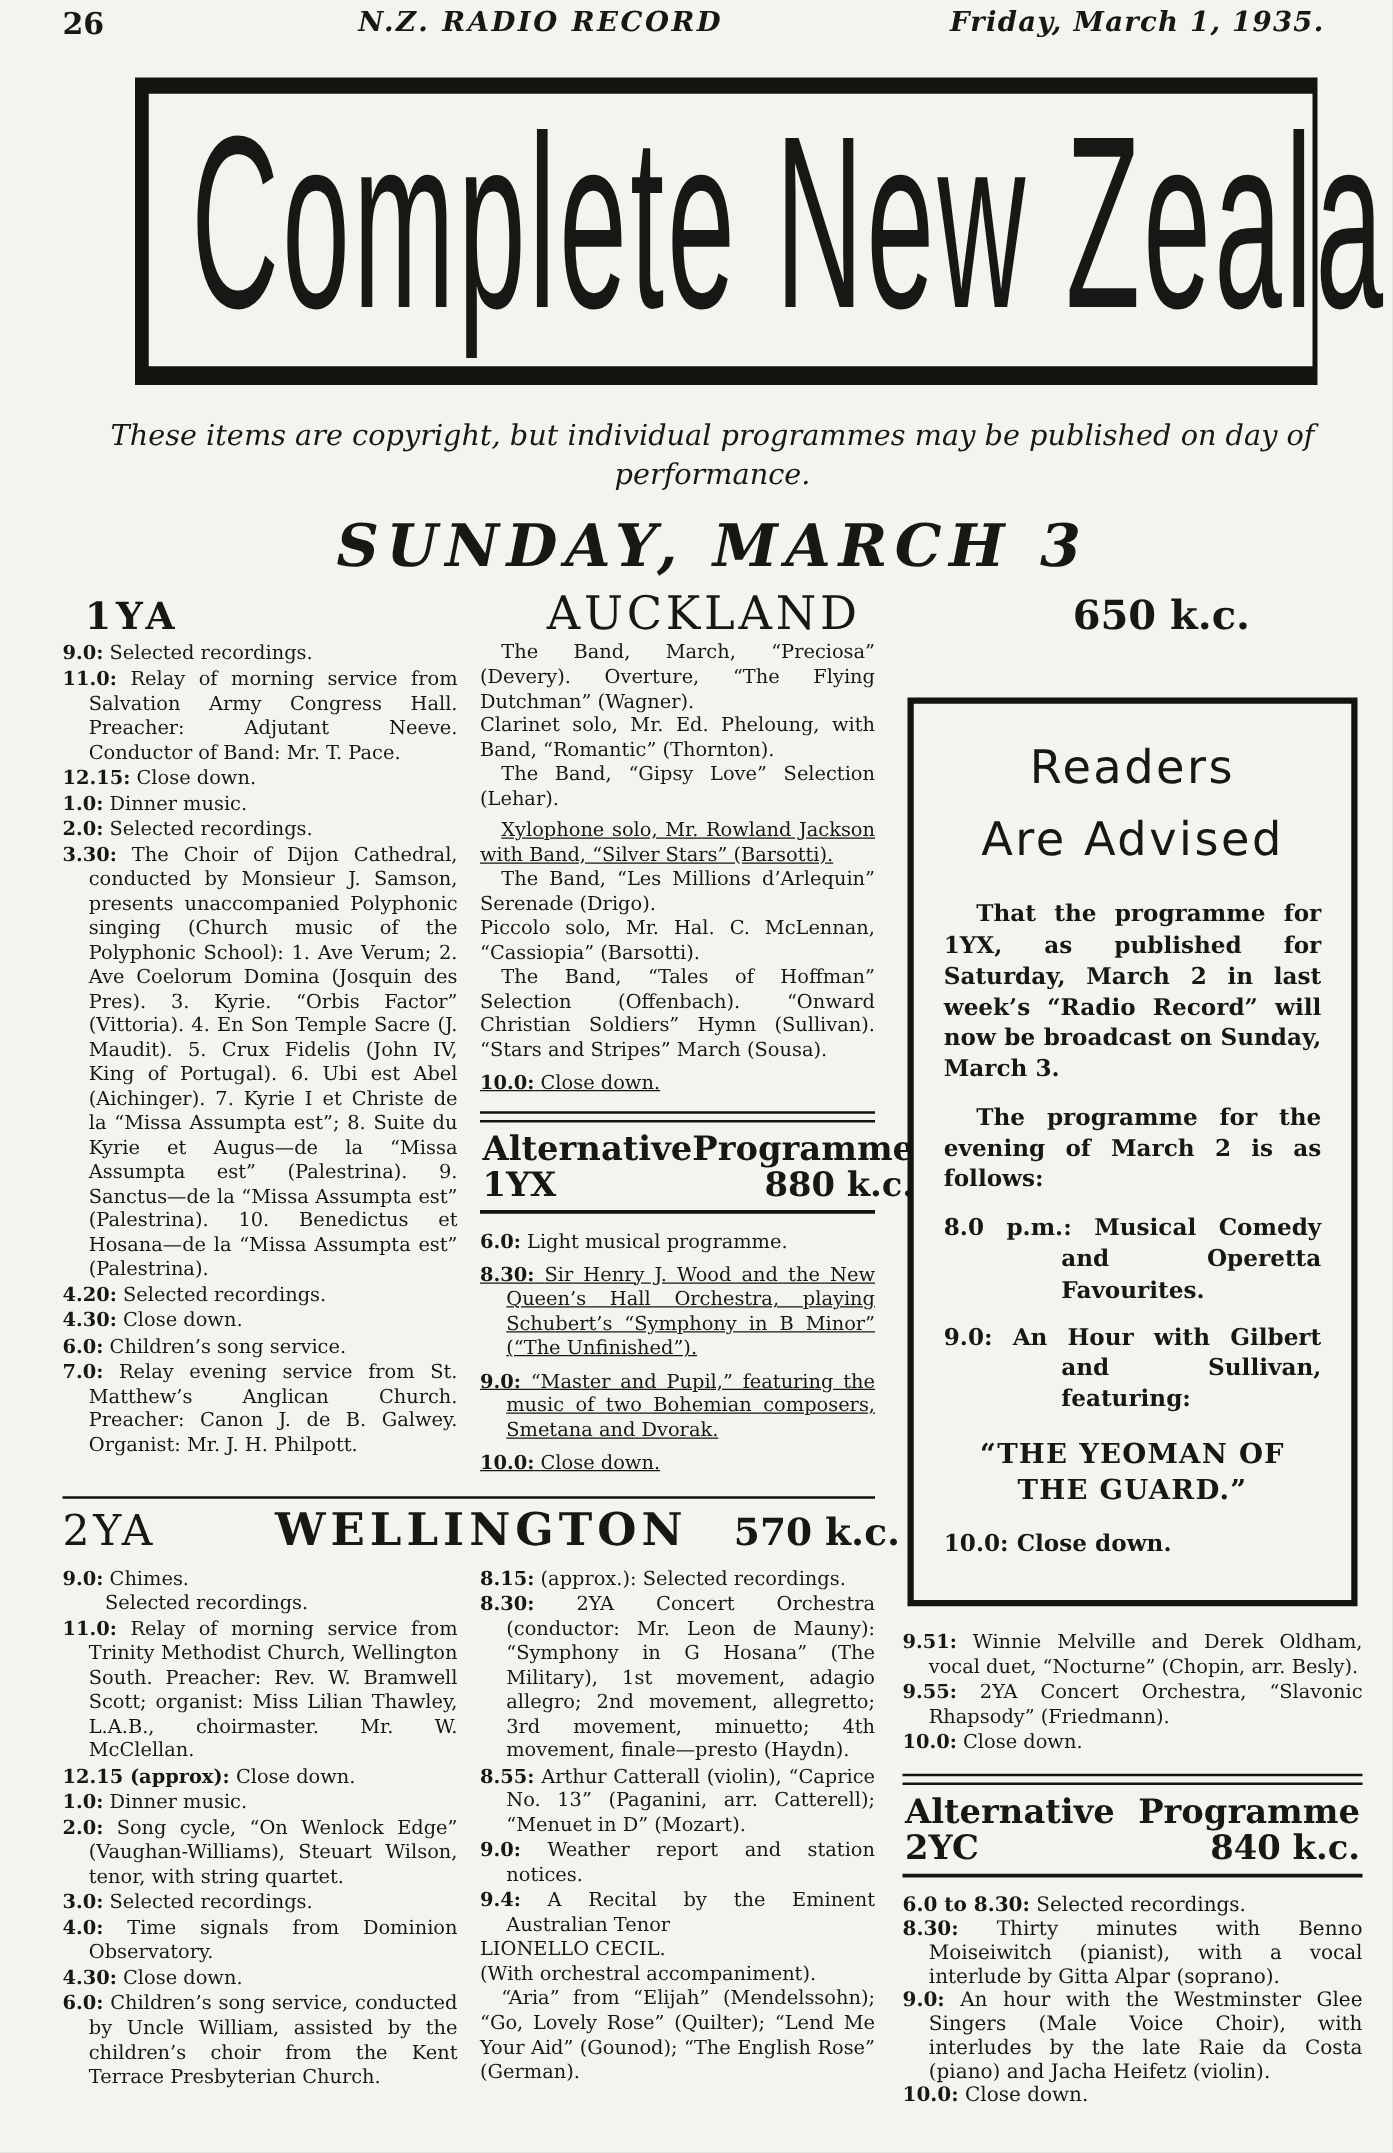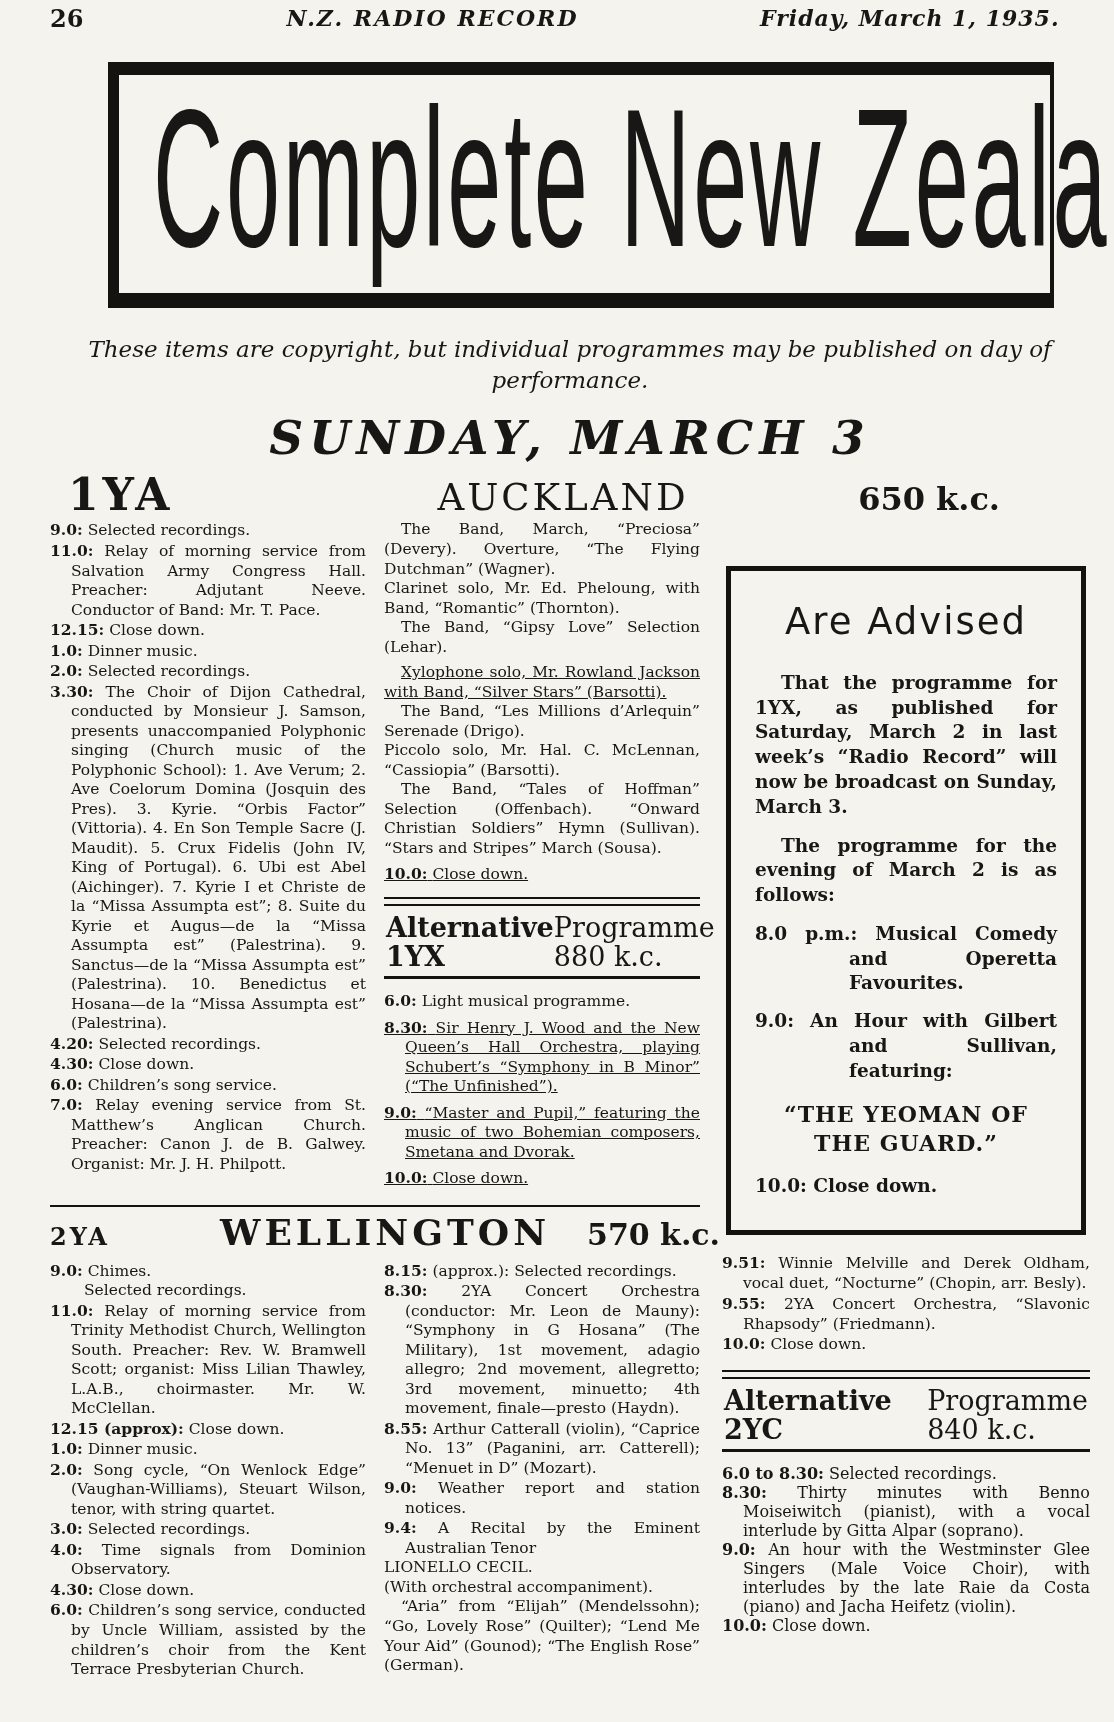--- a/index.html
+++ b/index.html
@@ -27,21 +27,21 @@
     font-size:108px;letter-spacing:3px;
     transform:scaleY(1.82) scaleX(0.90);transform-origin:left bottom;
   }
   
   .copyright{font-style:italic;font-size:23px;text-align:center;line-height:1.35;
     max-width:980px;margin:26px auto 0;}
   .day-heading{font-style:italic;font-weight:bold;font-size:47px;text-align:center;
     letter-spacing:6px;margin:14px 0 4px;}
   
   .station-row{display:flex;align-items:baseline;margin-top:4px;}
-  .station-row .cs{font-weight:bold;font-size:44px;letter-spacing:4px;flex:0 0 330px;padding-left:18px;}
+  .station-row .cs{font-weight:bold;font-size:30px;letter-spacing:4px;flex:0 0 330px;padding-left:18px;}
   .station-row .city{font-weight:normal;font-size:37px;letter-spacing:3px;flex:0 0 330px;text-align:center;}
   .station-row .freq{font-weight:bold;font-size:32px;flex:1;text-align:right;padding-right:90px;}
   
   .body-row{display:flex;gap:16px;}
   .left-region{flex:0 0 650px;min-width:0;}
   .right-region{flex:1;min-width:0;}
   .two-col{display:flex;gap:18px;}
   .col{flex:1;min-width:0;font-size:15.5px;line-height:1.26;}
   
   .entry{margin:0;padding-left:21px;text-indent:-21px;text-align:justify;}
@@ -49,37 +49,37 @@
   .entry.indent{padding-left:0;text-indent:17px;}
   .entry.flush{padding-left:0;text-indent:0;}
   .entry.cont{padding-left:34px;text-indent:0;}
   .entry.center{padding-left:0;text-indent:0;text-align:left;}
   .entry.gap{margin-top:6px;text-decoration:underline;}
   
   .rule2{height:5px;border-top:2px solid #15130f;border-bottom:2px solid #15130f;margin:12px 0 5px;}
   .rule1{border-top:3px solid #15130f;margin:5px 0 12px;}
   .alt-head{display:flex;justify-content:space-between;align-items:flex-start;padding:2px 2px 0;}
   .alt-head .l{font-weight:bold;font-size:27px;line-height:1.08;}
-  .alt-head .r{font-weight:normal;font-size:27px;line-height:1.08;text-align:left;}
+  .alt-head .r{font-weight:bold;font-size:27px;line-height:1.08;text-align:right;}
   
   .readers-box{border:5px solid #15130f;padding:22px 24px 18px;margin:46px 4px 0 10px;}
   .readers-title{font-family:"DejaVu Sans", sans-serif;font-size:37px;letter-spacing:2px;
     text-align:center;line-height:1.55;}
   .readers-body{font-size:18.5px;font-weight:bold;line-height:1.34;margin-top:20px;}
   .readers-body p.para{margin:0 0 14px;text-indent:26px;text-align:justify;}
   .box-entry{margin:13px 0;padding-left:94px;text-indent:-94px;text-align:justify;}
   .box-entry .t{font-weight:bold;}
   .box-entry.center-big{font-size:22px;text-align:center;padding-left:0;text-indent:0;letter-spacing:1px;margin:16px 0;}
   
   .right-entries{margin:18px 0 0 6px;font-size:15.5px;line-height:1.3;}
   .alt-block{margin:16px 0 0 6px;}
   
   .rule-left{border-top:2px solid #15130f;margin:16px 0 2px;}
   .station-row2{display:flex;align-items:baseline;margin:4px 0 8px;}
-  .station-row2 .cs{font-weight:bold;font-size:24px;letter-spacing:3px;flex:0 0 170px;}
+  .station-row2 .cs{font-weight:normal;font-size:34px;letter-spacing:3px;flex:0 0 170px;}
   .station-row2 .city{font-weight:bold;font-size:36px;letter-spacing:4px;flex:1;text-align:center;}
   .station-row2 .freq{font-weight:bold;font-size:30px;flex:0 0 170px;text-align:right;}
 </style>
 </head>
 <body>
 
 <div class="page">
 
   <div class="top-row">
     <div class="pn">26</div>
@@ -225,20 +225,21 @@
             <p class="entry indent"> <span>“Aria” from “Elijah” (Mendelssohn); “Go, Lovely Rose” (Quilter); “Lend Me Your Aid” (Gounod); “The English Rose” (German).</span></p>
 
           </div>
       </div>
     </div>
 
     <div class="right-region">
 
       <div class="readers-box">
         <div class="readers-title">
+          <div>Readers</div>
           <div>Are Advised</div>
         </div>
         <div class="readers-body">
           <p class="para">That the programme for 1YX, as published for Saturday, March 2 in last week’s “Radio Record” will now be broadcast on Sunday, March 3.</p>
           <p class="para">The programme for the evening of March 2 is as follows:</p>
           <div>
 
               <p class="box-entry"><b class="t">8.0 p.m.:</b> <span>Musical Comedy and Operetta Favourites.</span></p>
 
               <p class="box-entry"><b class="t">9.0:</b> <span>An Hour with Gilbert and Sullivan, featuring:</span></p>

